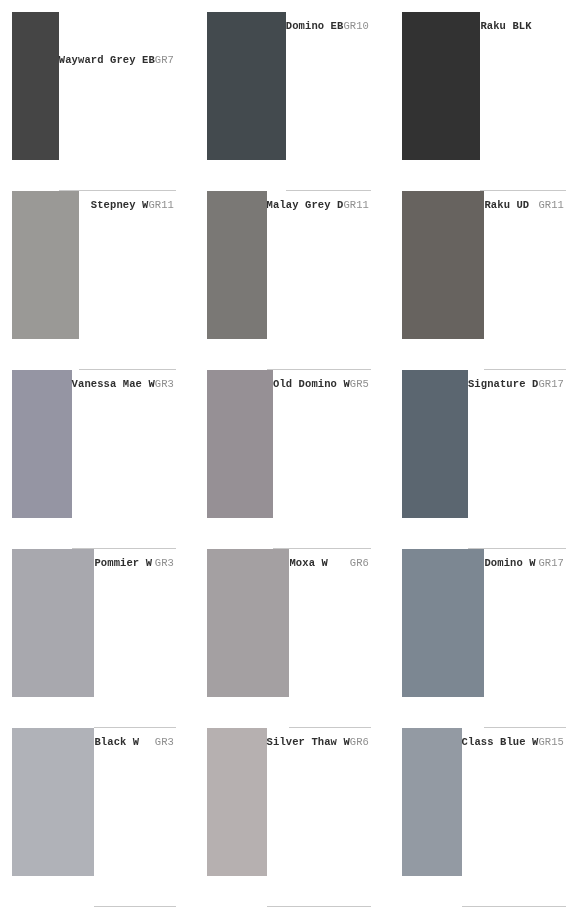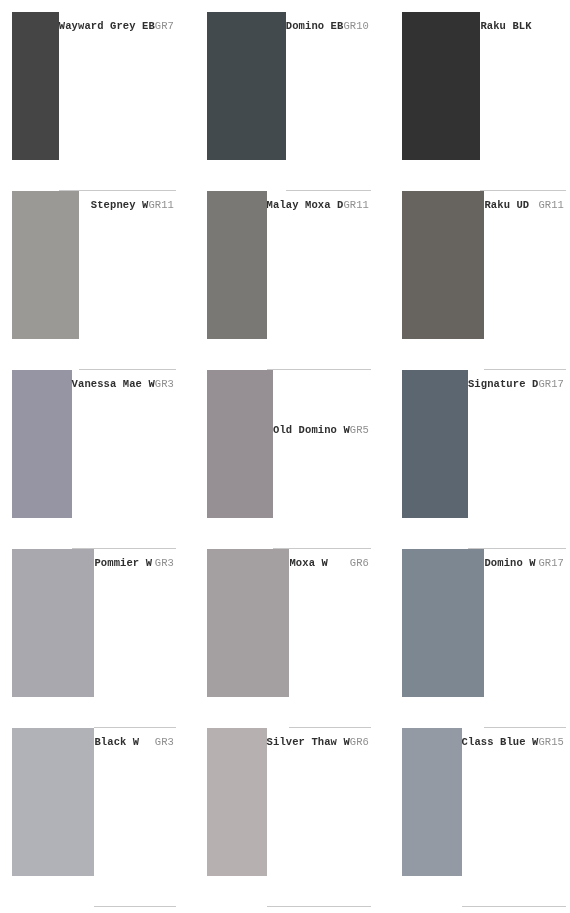--- a/index.html
+++ b/index.html
@@ -62,21 +62,21 @@
   }
 </style>
 </head>
 <body>
 
 <div id="palette-grid" style="background: rgb(255, 255, 255);">
     <div class="swatch-cell">
       <div class="swatch-color" style="background: rgb(69, 69, 69);"></div>
       <div class="swatch-meta" style="border-bottom-color: rgb(201, 201, 201);">
         <span class="swatch-name" style="color: rgb(47, 47, 47);">Wayward Grey EB</span>
-        <span class="swatch-code" style="color: rgb(143, 143, 143);">GR7</span>
+        <span class="swatch-code" style="color: rgb(143, 143, 143); margin-top: 34px;">GR7</span>
       </div>
     </div>
     <div class="swatch-cell">
       <div class="swatch-color" style="background: rgb(67, 74, 78);"></div>
       <div class="swatch-meta" style="border-bottom-color: rgb(201, 201, 201);">
         <span class="swatch-name" style="color: rgb(47, 47, 47);">Domino EB</span>
         <span class="swatch-code" style="color: rgb(143, 143, 143);">GR10</span>
       </div>
     </div>
     <div class="swatch-cell">
@@ -89,21 +89,21 @@
     <div class="swatch-cell">
       <div class="swatch-color" style="background: rgb(154, 153, 150);"></div>
       <div class="swatch-meta" style="border-bottom-color: rgb(201, 201, 201);">
         <span class="swatch-name" style="color: rgb(47, 47, 47); padding-left: 12px;">Stepney W</span>
         <span class="swatch-code" style="color: rgb(143, 143, 143);">GR11</span>
       </div>
     </div>
     <div class="swatch-cell">
       <div class="swatch-color" style="background: rgb(122, 120, 117);"></div>
       <div class="swatch-meta" style="border-bottom-color: rgb(201, 201, 201);">
-        <span class="swatch-name" style="color: rgb(47, 47, 47);">Malay Moxa D</span>
+        <span class="swatch-name" style="color: rgb(47, 47, 47);">Malay Grey D</span>
         <span class="swatch-code" style="color: rgb(143, 143, 143);">GR11</span>
       </div>
     </div>
     <div class="swatch-cell">
       <div class="swatch-color" style="background: rgb(103, 99, 95);"></div>
       <div class="swatch-meta" style="border-bottom-color: rgb(201, 201, 201);">
         <span class="swatch-name" style="color: rgb(47, 47, 47);">Raku UD</span>
         <span class="swatch-code" style="color: rgb(143, 143, 143);">GR11</span>
       </div>
     </div>
@@ -111,21 +111,21 @@
       <div class="swatch-color" style="background: rgb(149, 149, 163);"></div>
       <div class="swatch-meta" style="border-bottom-color: rgb(201, 201, 201);">
         <span class="swatch-name" style="color: rgb(47, 47, 47);">Vanessa Mae W</span>
         <span class="swatch-code" style="color: rgb(143, 143, 143);">GR3</span>
       </div>
     </div>
     <div class="swatch-cell">
       <div class="swatch-color" style="background: rgb(150, 144, 149);"></div>
       <div class="swatch-meta" style="border-bottom-color: rgb(201, 201, 201);">
         <span class="swatch-name" style="color: rgb(47, 47, 47);">Old Domino W</span>
-        <span class="swatch-code" style="color: rgb(143, 143, 143); margin-top: 46px;">GR5</span>
+        <span class="swatch-code" style="color: rgb(143, 143, 143);">GR5</span>
       </div>
     </div>
     <div class="swatch-cell">
       <div class="swatch-color" style="background: rgb(91, 102, 112);"></div>
       <div class="swatch-meta" style="border-bottom-color: rgb(201, 201, 201);">
         <span class="swatch-name" style="color: rgb(47, 47, 47);">Signature D</span>
         <span class="swatch-code" style="color: rgb(143, 143, 143);">GR17</span>
       </div>
     </div>
     <div class="swatch-cell">

